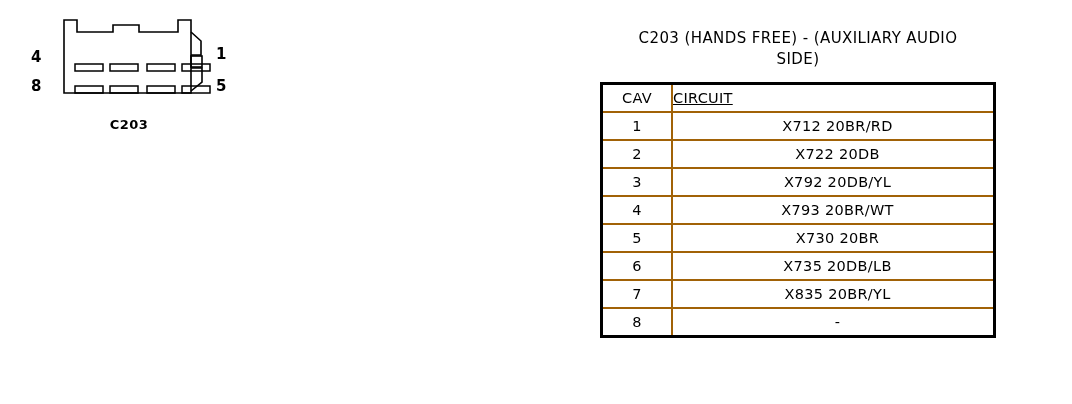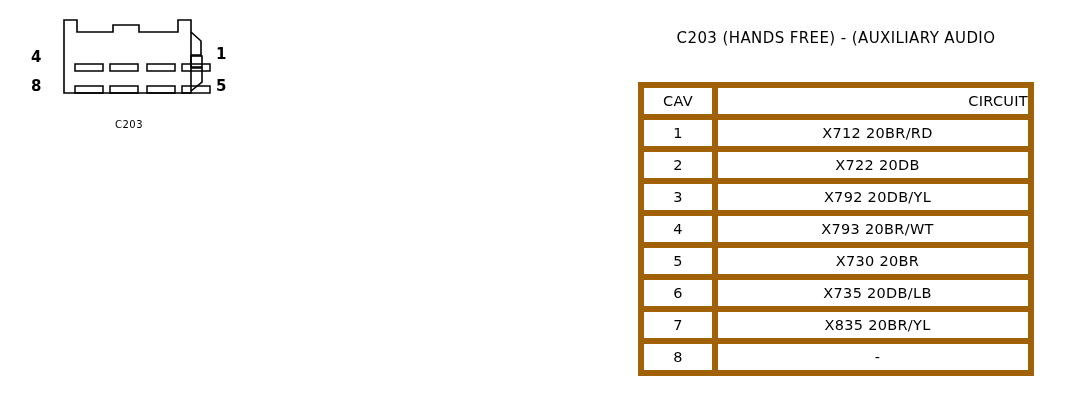--- a/index.html
+++ b/index.html
@@ -46,30 +46,31 @@
 
   #connector-caption {
     position: absolute;
     left: 0px;
     top: 114px;
     width: 258px;
     text-align: center;
   }
   #connector-caption .cap-line {
     font-family: "DejaVu Sans", sans-serif;
-    font-size: 10px;
+    font-size: 13px;
     letter-spacing: 0.5px;
     line-height: 21px;
     white-space: nowrap;
+    font-weight: bold;
   }
 
   
   #table-panel {
     position: absolute;
-    left: 636px;
+    left: 598px;
     top: 28px;
     width: 400px;
   }
   #table-title {
     width: 400px;
     text-align: center;
     font-family: "DejaVu Sans", sans-serif;
     font-size: 15px;
     letter-spacing: 0.4px;
     line-height: 21px;
@@ -79,40 +80,41 @@
   #circuit-table {
     position: absolute;
     left: 2px;
     top: 54px;
     width: 396px;
     border-collapse: collapse;
     border: 3px solid #000;
     table-layout: fixed;
   }
   #circuit-table td, #circuit-table th {
-    border: 6px solid #a16207;
+    border: 2px solid #a16207;
     height: 26px;
     padding: 0;
     font-family: "DejaVu Sans", sans-serif;
     font-size: 14.5px;
     font-weight: 400;
     letter-spacing: 0.3px;
     vertical-align: middle;
   }
   #circuit-table .col-cav {
     width: 68px;
     text-align: center;
   }
   #circuit-table .col-circuit {
     text-align: center;
     padding-left: 9px;
   }
   #circuit-table thead th.col-circuit {
-    text-align: right;
+    text-align: left;
     padding-left: 0;
+    text-decoration: underline;
   }
 </style>
 </head>
 <body>
 
 <div id="connector-panel">
 
   <svg id="connector-svg" width="260" height="110" viewBox="0 0 260 110">
 
     <path d="M 64,20
@@ -153,20 +155,21 @@
 
   <div id="connector-caption">
     <div class="cap-line">C203</div>
   </div>
 </div>
 
 <div id="table-panel">
 
   <div id="table-title">
     <span class="title-line-1">C203  (HANDS FREE)  -  (AUXILIARY AUDIO</span>
+    <span class="title-line-2">SIDE)</span>
   </div>
 
   <table id="circuit-table">
     <thead>
       <tr>
         <th class="col-cav">CAV</th>
         <th class="col-circuit">CIRCUIT</th>
       </tr>
     </thead>
     <tbody id="circuit-table-body">

